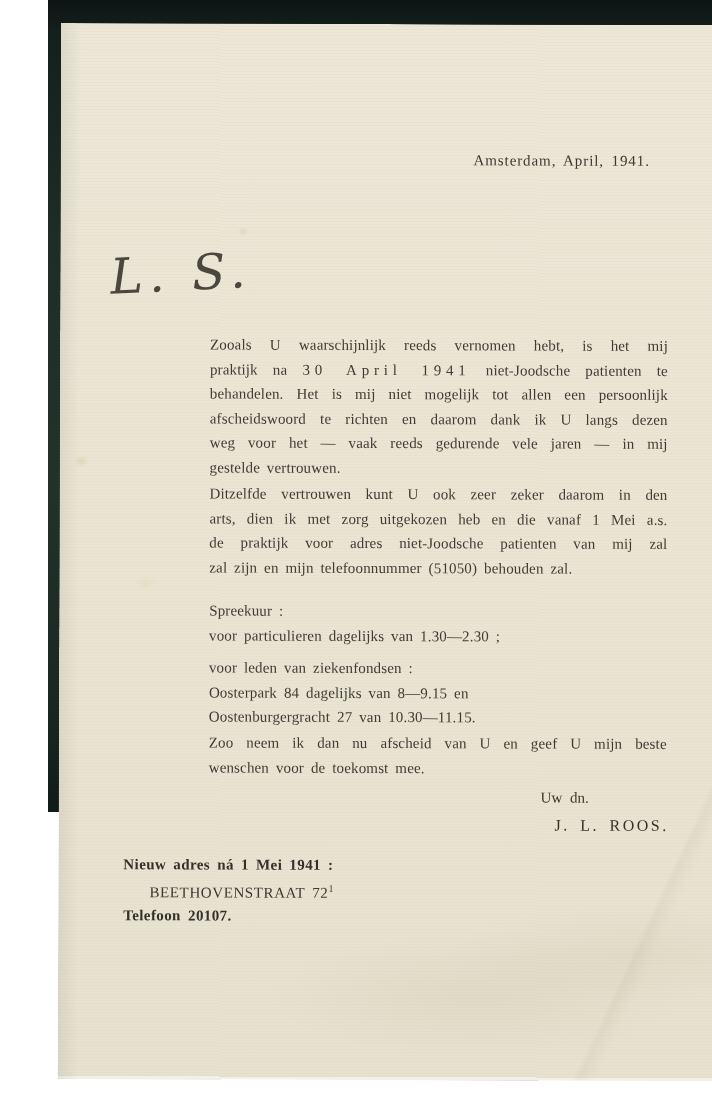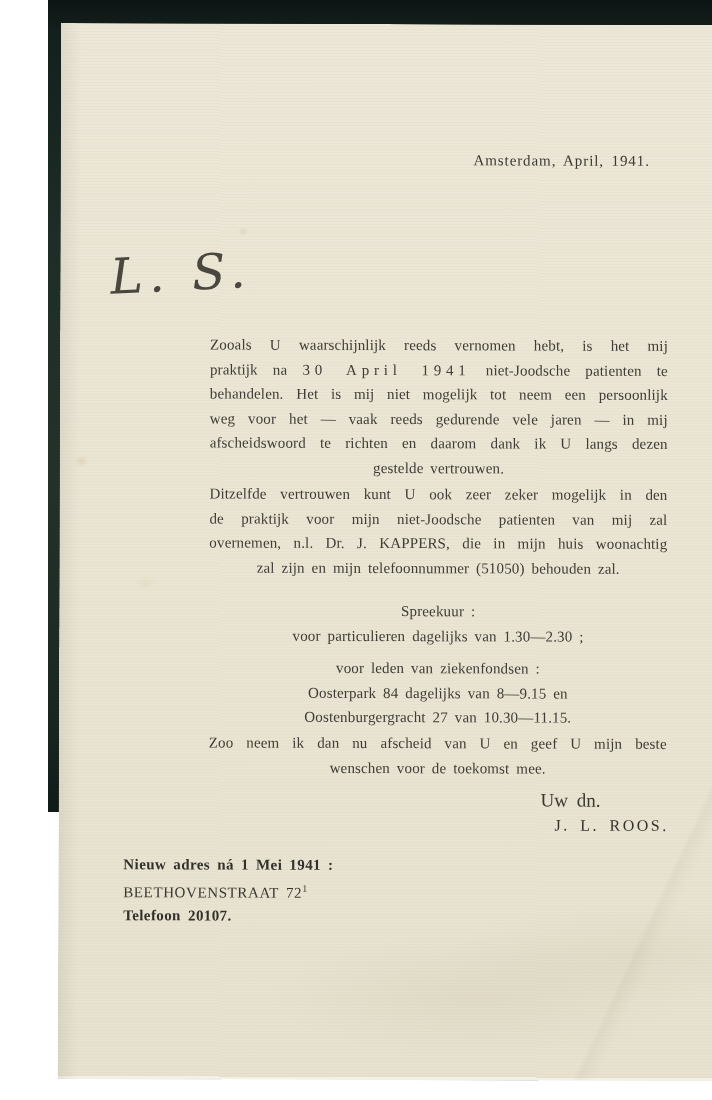--- a/index.html
+++ b/index.html
@@ -58,63 +58,63 @@
     transform: rotate(-3deg);
   }
   .body-block { position: absolute; left: 150px; top: 309px; width: 458px; }
   .block { position: absolute; left: 150px; width: 458px; }
   .spreekuur { top: 575px; }
   .fondsen   { top: 632px; }
   .closing   { top: 707px; }
   .para, .block { font-size: 15px; line-height: 24.5px; letter-spacing: 0.15px; }
   .para2 { margin-top: 2px; }
   .jline { text-align: justify; text-align-last: justify; white-space: normal; }
-  .lline { text-align: center; word-spacing: 3px; }
+  .lline { text-align: left; word-spacing: 3px; }
   .spaced { letter-spacing: 0.32em; }
   .signoff {
     position: absolute; left: 482px; top: 765px;
-    font-size: 19px; word-spacing: 4px; color: #3a3830;
+    font-size: 15px; word-spacing: 4px; color: #3a3830;
   }
   .signature {
     position: absolute; left: 496px; top: 792px;
     font-size: 16px; letter-spacing: 2.5px; word-spacing: 4px;
     color: #34322b;
   }
   .address { position: absolute; left: 65px; top: 830px; font-size: 15px; line-height: 23px; }
   .addr-bold { font-weight: bold; letter-spacing: 0.4px; word-spacing: 3px; color: #32302a; }
-  .addr-street { letter-spacing: 0.6px; word-spacing: 3px; color: #3a3830; }
+  .addr-street { letter-spacing: 0.6px; word-spacing: 3px; color: #3a3830; text-align: right; }
   .addr-street sup { font-size: 10px; letter-spacing: 0; }
 </style>
 </head>
 <body>
 
 <div class="scan">
   <div class="paper">
 
     <div class="dateline">Amsterdam, April, 1941.</div>
 
     <div class="salutation">L. S.</div>
 
     <div class="body-block">
       <div class="para">
         <div class="jline">Zooals U waarschijnlijk reeds vernomen hebt, is het mij</div>
         <div class="jline">
           <span>praktijk na</span>
           <span class="spaced">30 April 1941</span>
           <span>niet-Joodsche patienten te</span>
         </div>
-        <div class="jline">behandelen. Het is mij niet mogelijk tot neem een persoonlijk</div>
+        <div class="jline">behandelen. Het is mij niet mogelijk tot allen een persoonlijk</div>
+        <div class="jline">afscheidswoord te richten en daarom dank ik U langs dezen</div>
         <div class="jline">weg voor het — vaak reeds gedurende vele jaren — in mij</div>
-        <div class="jline">afscheidswoord te richten en daarom dank ik U langs dezen</div>
         <div class="lline">gestelde vertrouwen.</div>
       </div>
       <div class="para para2">
-        <div class="jline">Ditzelfde vertrouwen kunt U ook zeer zeker mogelijk in den</div>
-        <div class="jline">de praktijk voor mijn niet-Joodsche patienten van mij zal</div>
-        <div class="jline">overnemen, n.l. Dr. J. KAPPERS, die in mijn huis woonachtig</div>
+        <div class="jline">Ditzelfde vertrouwen kunt U ook zeer zeker daarom in den</div>
+        <div class="jline">arts, dien ik met zorg uitgekozen heb en die vanaf 1 Mei a.s.</div>
+        <div class="jline">de praktijk voor adres niet-Joodsche patienten van mij zal</div>
         <div class="lline">zal zijn en mijn telefoonnummer (51050) behouden zal.</div>
       </div>
     </div>
 
     <div class="block spreekuur">
       <div class="lline">Spreekuur :</div>
       <div class="lline">voor particulieren dagelijks van 1.30—2.30 ;</div>
     </div>
 
     <div class="block fondsen">

